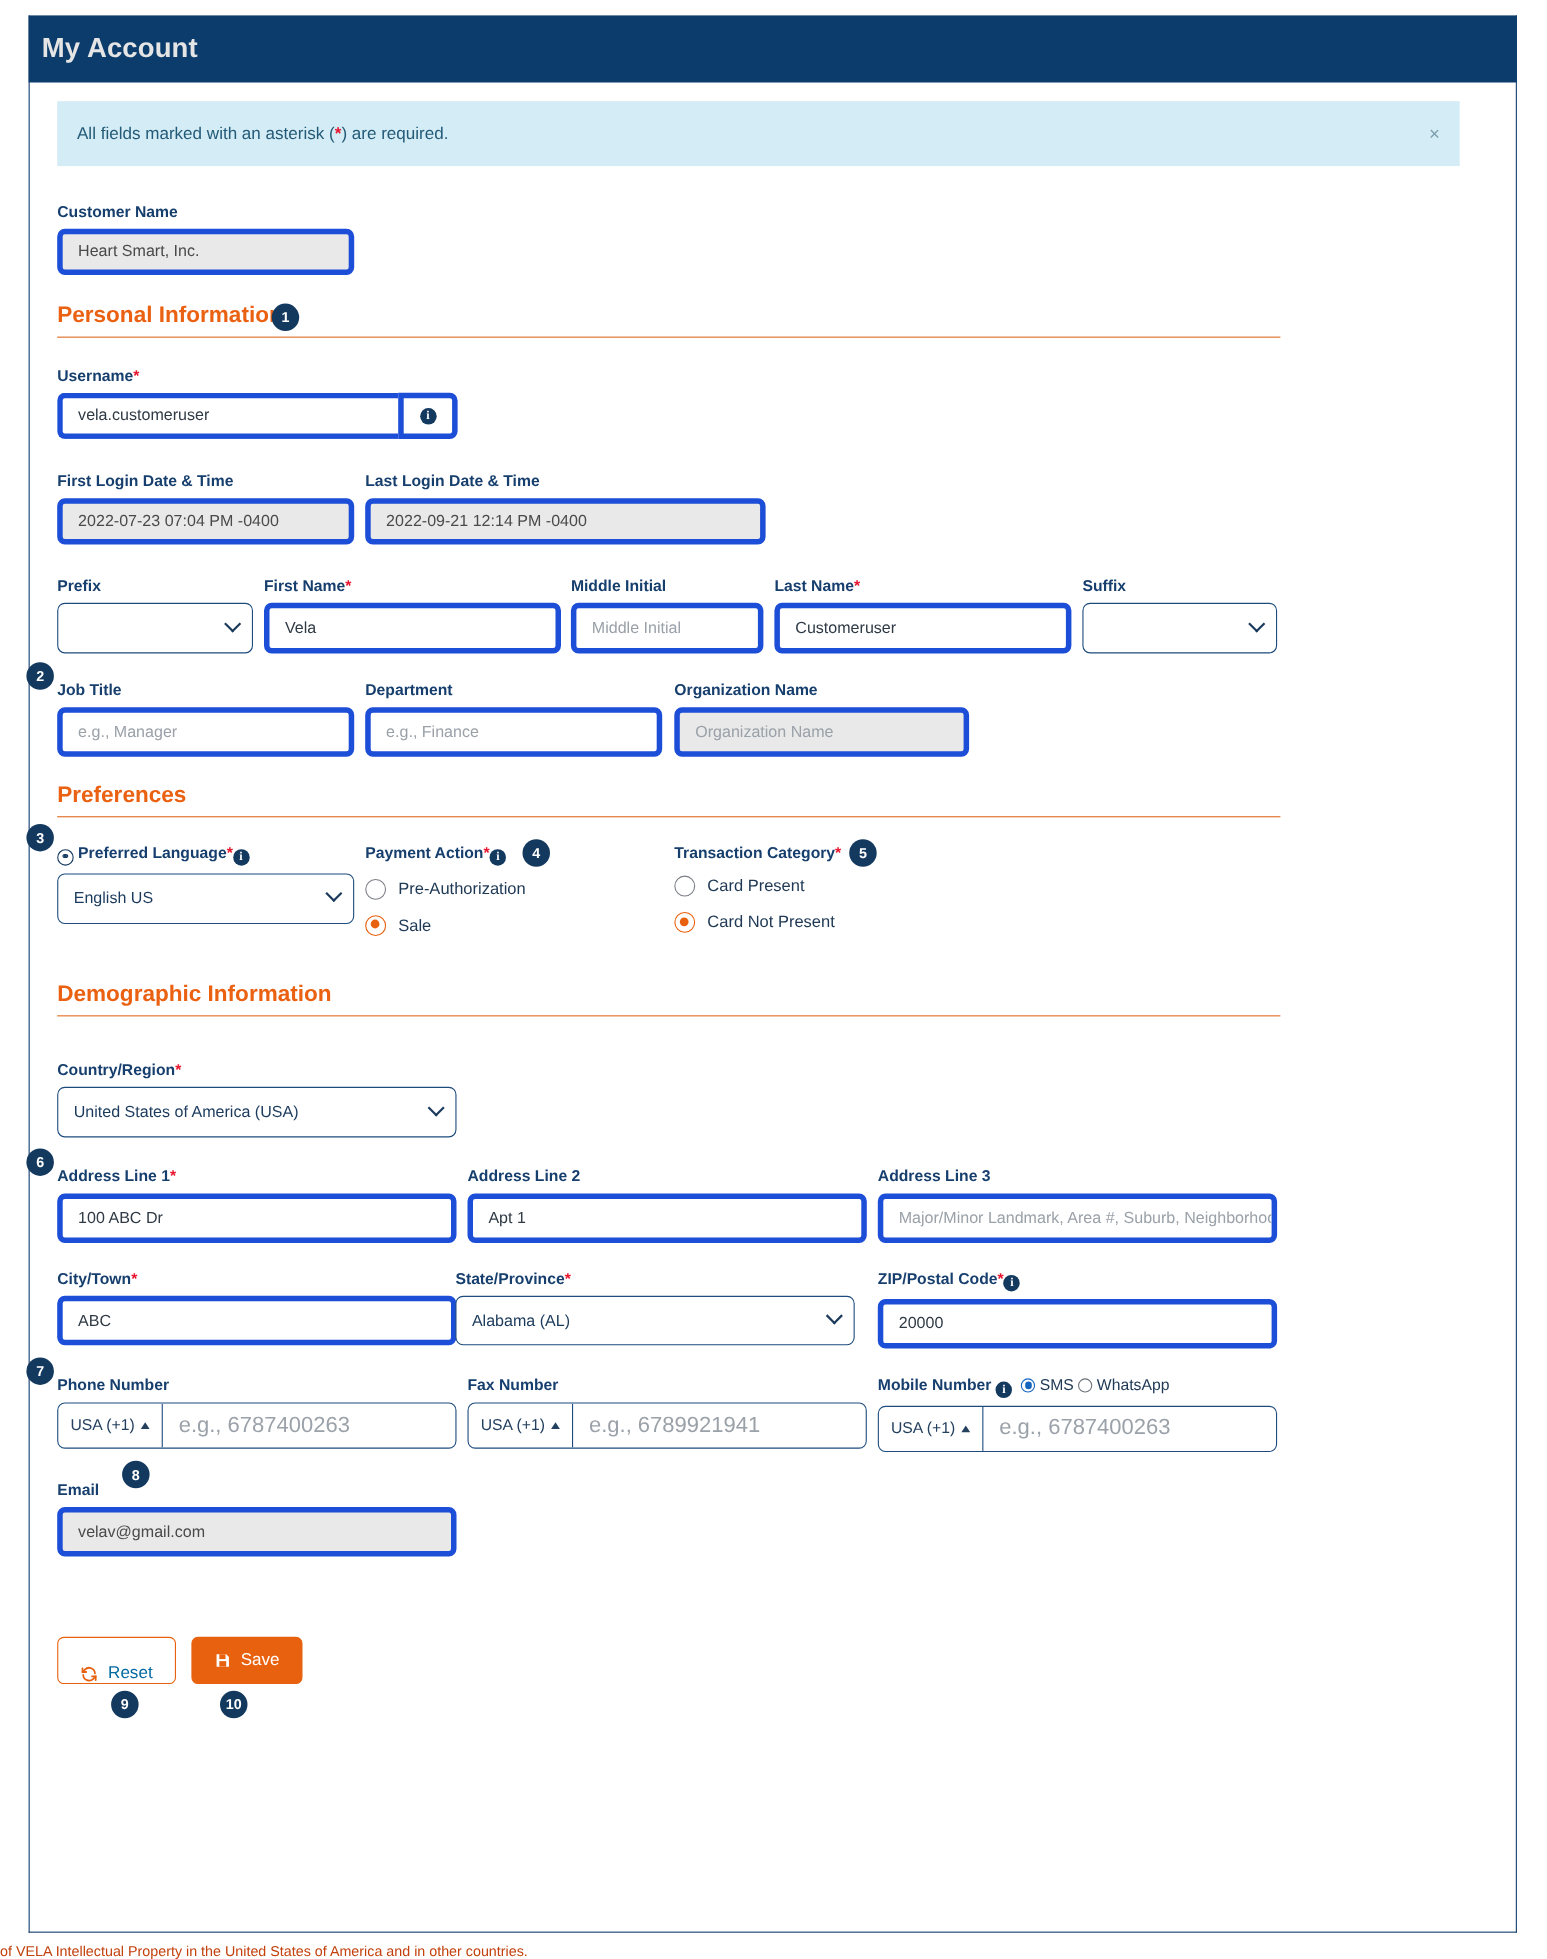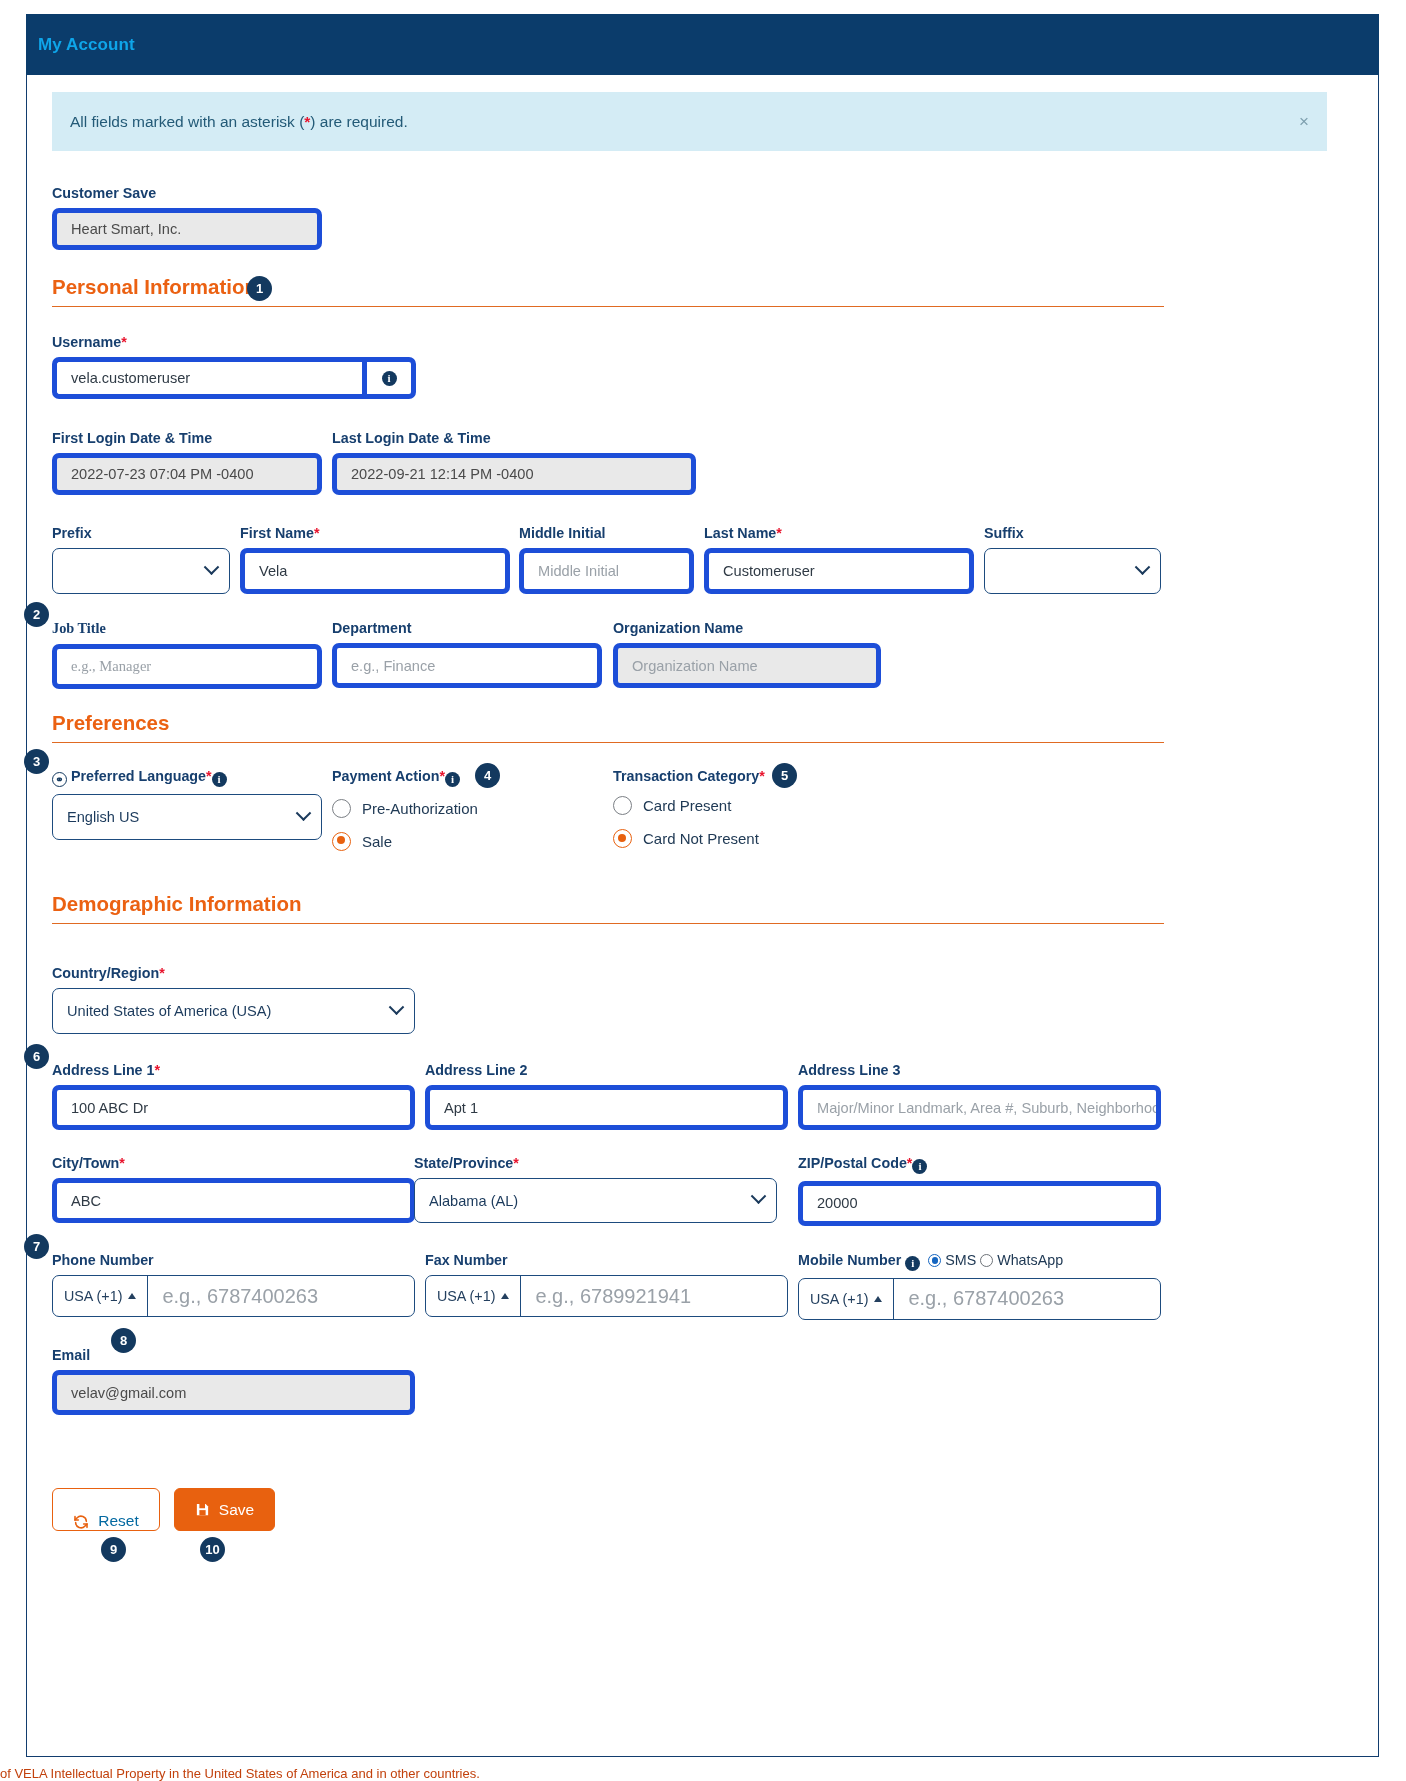--- a/index.html
+++ b/index.html
@@ -32,22 +32,22 @@
     left: 26px;
     top: 14px;
     width: 1353px;
     height: 61px;
     background: #0b3c6b;
     display: flex;
     align-items: center;
   }
   .titlebar h1 {
     margin: 0 0 0 12px;
-    color: #0ea5e9;
-    font-size: 17px;
+    color: #e5e5e5;
+    font-size: 25px;
     font-weight: 600;
     letter-spacing: .1px;
   }
 
   
   .notice {
     position: absolute;
     left: 52px;
     top: 92px;
     width: 1275px;
@@ -298,21 +298,21 @@
 <div class="titlebar">
   <h1>My Account</h1>
 </div>
 
 <div class="notice">
   <div class="notice-text"><span>All fields marked with an asterisk (</span><span class="req">*</span><span>) are required.</span></div>
   <div class="notice-close">×</div>
 </div>
 
 <div style="position:absolute;left:52px;top:185px;width:270px;">
-  <div class="fld-label">Customer Save</div>
+  <div class="fld-label">Customer Name</div>
   <div class="inp ro">Heart Smart, Inc.</div>
 </div>
 
 <div class="sect" style="left:52px;top:275px;width:1112px;">
   <span class="sect-title">Personal Information</span>
   <div class="rule"></div>
 </div>
 <div class="badge" style="left:247px;top:276px;">1</div>
 
 <div style="position:absolute;left:52px;top:334px;width:364px;">
@@ -358,21 +358,21 @@
 <div style="position:absolute;left:984px;top:525px;width:177px;">
   <div class="fld-label">Suffix</div>
   <div class="sel" style="height:46px;">
     <span></span>
     <span class="caret"></span>
   </div>
 </div>
 
 <div class="badge" style="left:24px;top:602px;">2</div>
 
-<div style="position:absolute;left:52px;top:620px;width:270px;font-family:Liberation Serif, serif;">
+<div style="position:absolute;left:52px;top:620px;width:270px;">
   <div class="fld-label">Job Title</div>
   <div class="inp" style="height:45px;">
       <span class="ph">e.g., Manager</span>
     </div>
 </div>
 <div style="position:absolute;left:332px;top:620px;width:270px;">
   <div class="fld-label">Department</div>
   <div class="inp" style="height:45px;">
       <span class="ph">e.g., Finance</span>
     </div>

